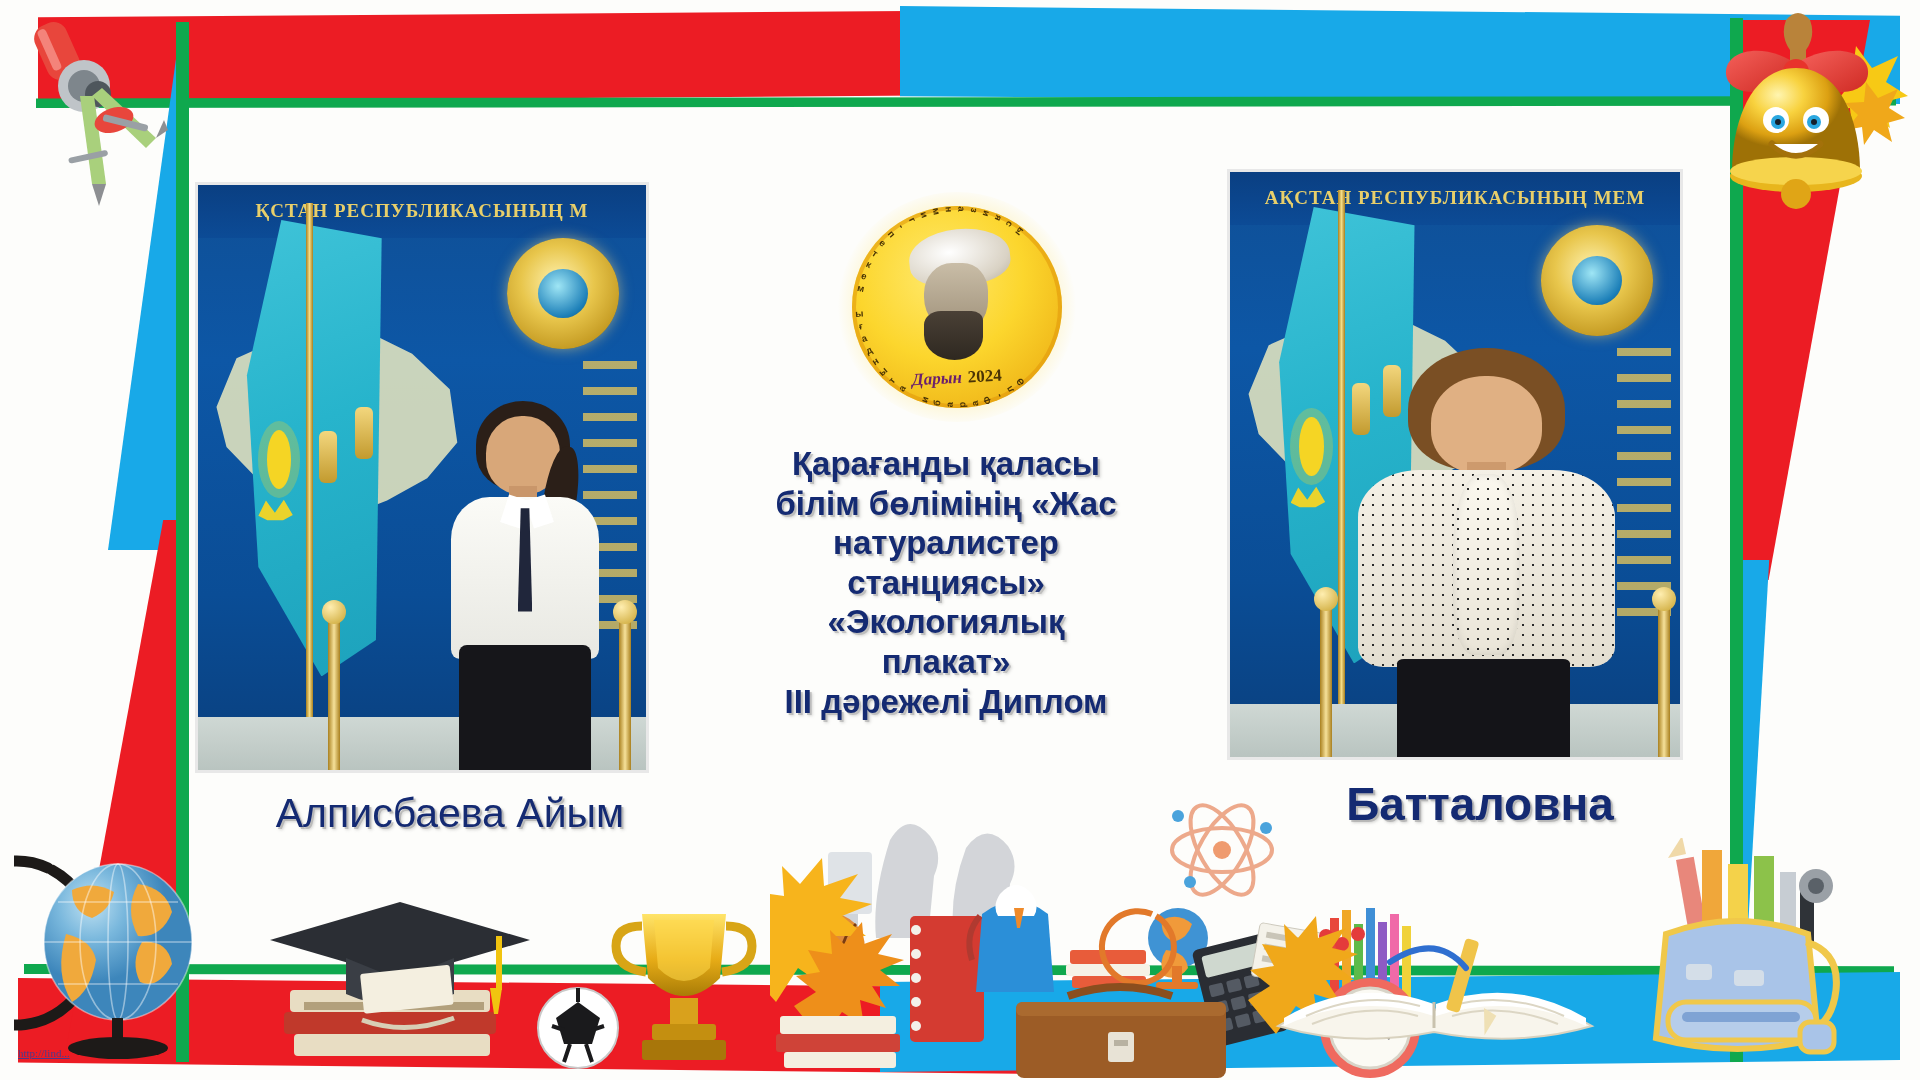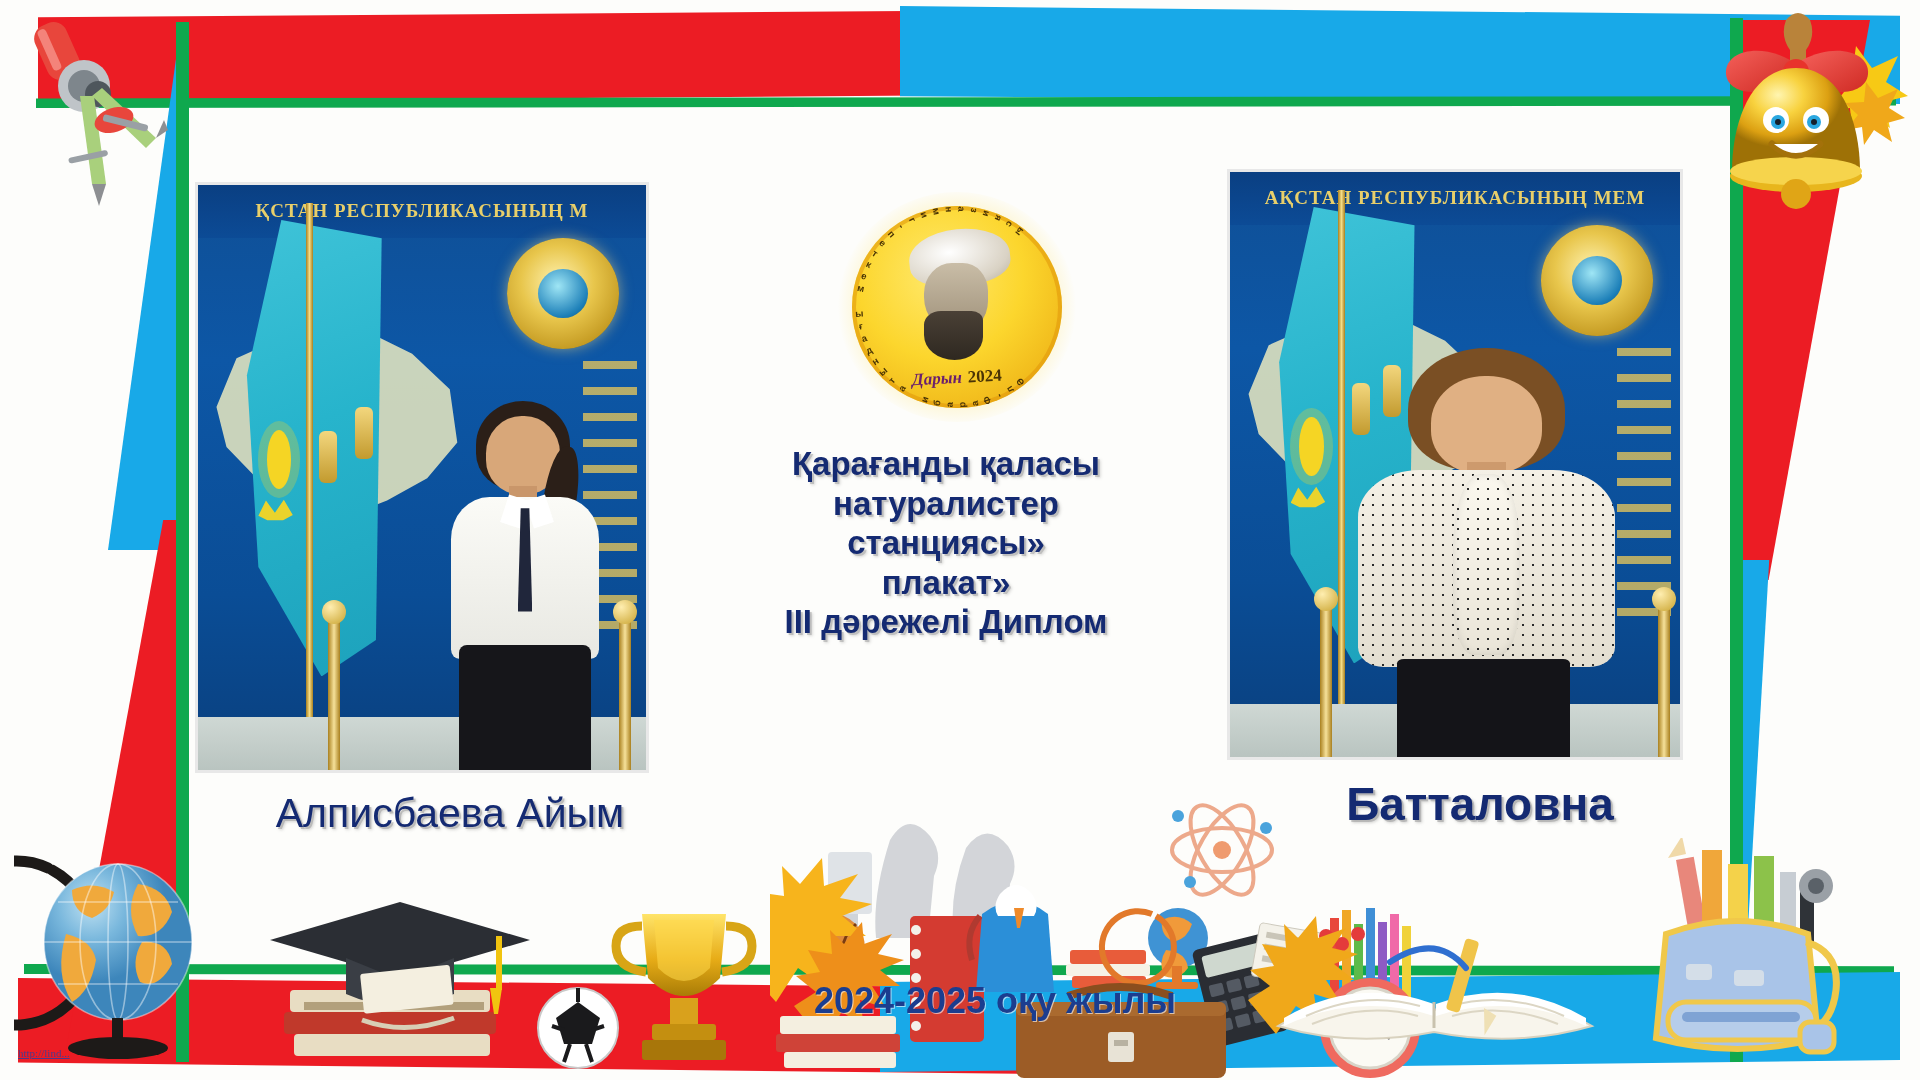--- a/index.html
+++ b/index.html
@@ -743,29 +743,30 @@
       <div class="ef-beard"></div>
     </div>
     <div class="emblem-sign">
       <span>Дарын</span>
       <span class="yr">2024</span>
     </div>
   </div>
 
   <div id="center-text">
     <span class="ln">Қарағанды қаласы</span>
+    <span class="ln">білім бөлімінің «Жас</span>
     <span class="ln">натуралистер</span>
     <span class="ln">станциясы»</span>
+    <span class="ln">«Экологиялық</span>
     <span class="ln">плакат»</span>
     <span class="ln">III дәрежелі Диплом</span>
   </div>
 
   <div id="student-name">Алписбаева Айым</div>
 
   <div id="teacher-name">
     <span class="ln">Батталовна</span>
   </div>
 
-  <div id="school-year">2024-2025 оқу жылы</div>
 
   <div id="watermark-url">http://lind...</div>
 
 </div>
 
 </body></html>

